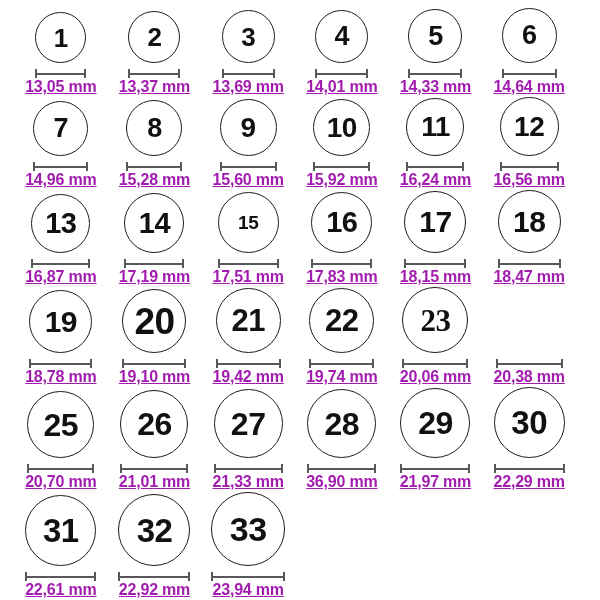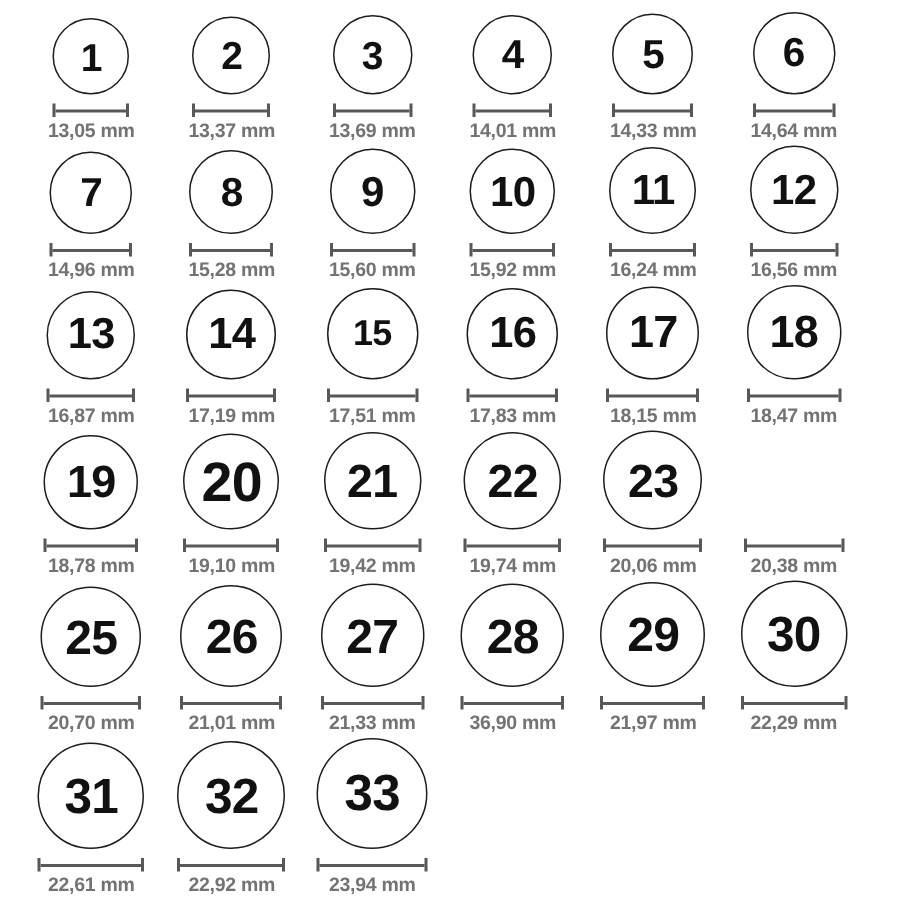--- a/index.html
+++ b/index.html
@@ -40,26 +40,27 @@
     margin-top: 6px;
     height: 9px;
     border-left: 2px solid #58585a;
     border-right: 2px solid #58585a;
     display: flex; align-items: center;
     box-sizing: border-box;
   }
   .ruler-line { height: 2px; width: 100%; background: #58585a; }
   .dia-label {
     margin-top: 2px;
-    font-size: 13px;
+    font-size: 16px;
     font-weight: 700;
-    color: #737373;
+    color: #a21caf;
     line-height: 14px;
     white-space: nowrap;
     letter-spacing: -0.2px;
+    text-decoration: underline;
   }
 </style>
 </head>
 <body>
 
 <main id="stage">
     <div class="row">
       <div class="cell">
         <div class="circle" style="width: 51px; height: 51px;">
           <span class="num" style="font-size: 26px;">1</span>
@@ -185,21 +186,21 @@
         <div class="circle" style="width: 60px; height: 60px;">
           <span class="num" style="font-size: 29px;">14</span>
         </div>
         <div class="ruler" style="width: 60px;">
           <div class="ruler-line"></div>
         </div>
         <div class="dia-label">17,19 mm</div>
       </div>
       <div class="cell">
         <div class="circle" style="width: 61px; height: 61px;">
-          <span class="num" style="font-size: 24px;">15</span>
+          <span class="num" style="font-size: 19px;">15</span>
         </div>
         <div class="ruler" style="width: 61px;">
           <div class="ruler-line"></div>
         </div>
         <div class="dia-label">17,51 mm</div>
       </div>
       <div class="cell">
         <div class="circle" style="width: 61px; height: 61px;">
           <span class="num" style="font-size: 29px;">16</span>
         </div>
@@ -259,21 +260,21 @@
         <div class="circle" style="width: 65px; height: 65px;">
           <span class="num" style="font-size: 31px;">22</span>
         </div>
         <div class="ruler" style="width: 65px;">
           <div class="ruler-line"></div>
         </div>
         <div class="dia-label">19,74 mm</div>
       </div>
       <div class="cell">
         <div class="circle" style="width: 66px; height: 66px;">
-          <span class="num" style="font-size: 31px;">23</span>
+          <span class="num" style="font-size: 31px; font-family: Liberation Serif, serif;">23</span>
         </div>
         <div class="ruler" style="width: 66px;">
           <div class="ruler-line"></div>
         </div>
         <div class="dia-label">20,06 mm</div>
       </div>
       <div class="cell">
         <div class="ruler" style="width: 67px;">
           <div class="ruler-line"></div>
         </div>

